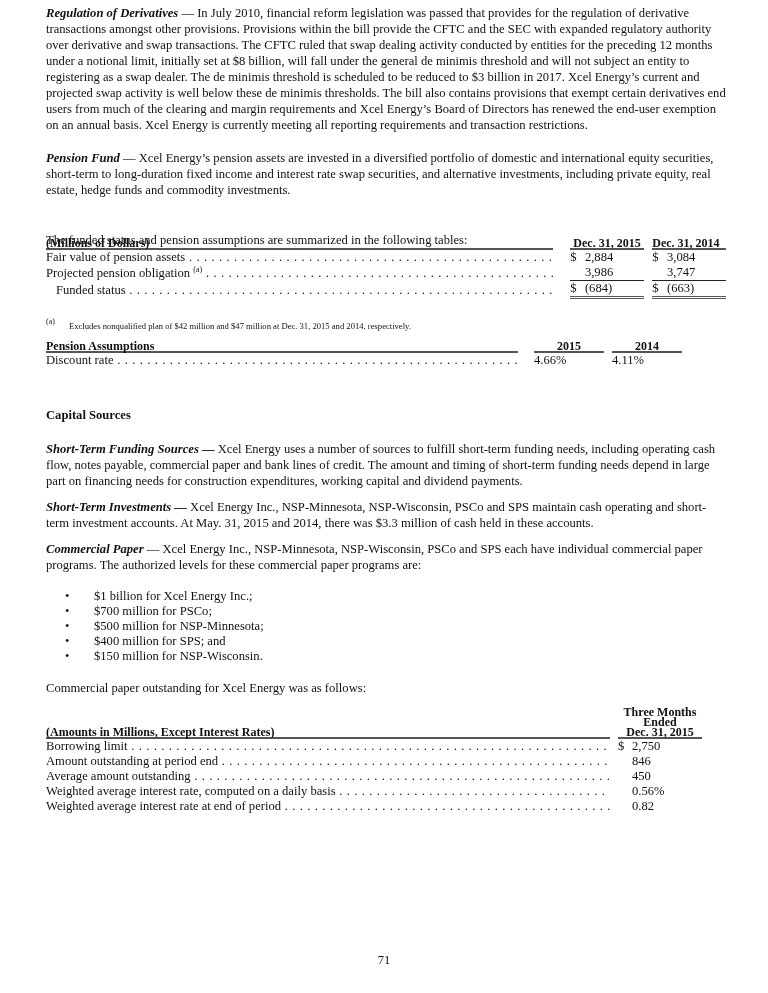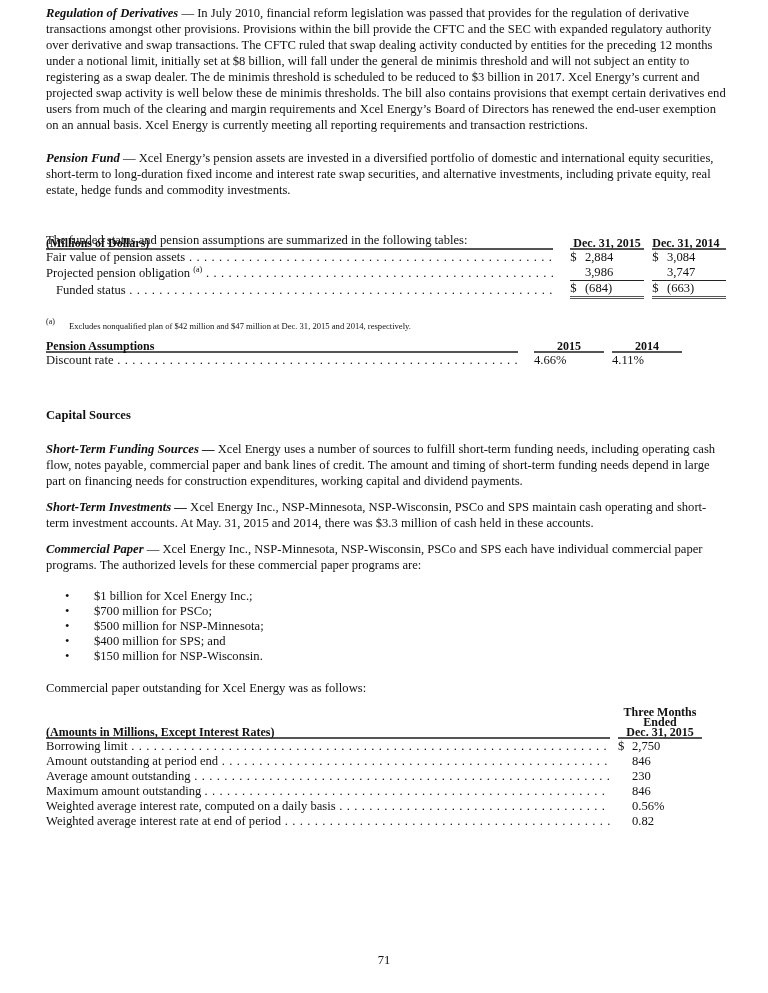--- a/index.html
+++ b/index.html
@@ -179,28 +179,21 @@
       <td class="dots" style="max-width:564px;"><span>Amount outstanding at period end</span></td>
       <td></td>
       <td class="cur"></td>
       <td class="num" style="padding-right:14px;">846</td>
       <td></td>
     </tr>
     <tr class="row">
       <td class="dots" style="max-width:564px;"><span>Average amount outstanding</span></td>
       <td></td>
       <td class="cur"></td>
-      <td class="num" style="padding-right:14px;">230</td>
-      <td></td>
-    </tr>
-    <tr class="row">
-      <td class="dots" style="max-width:564px;"><span>Maximum amount outstanding </span></td>
-      <td></td>
-      <td class="cur"></td>
-      <td class="num" style="padding-right:14px;">846</td>
+      <td class="num" style="padding-right:14px;">450</td>
       <td></td>
     </tr>
     <tr class="row">
       <td class="dots" style="max-width:564px;margin-left:43px;"><span>Weighted average interest rate, computed on a daily basis</span></td>
       <td></td>
       <td class="cur"></td>
       <td class="num">0.56%</td>
       <td></td>
     </tr>
     <tr class="row">

